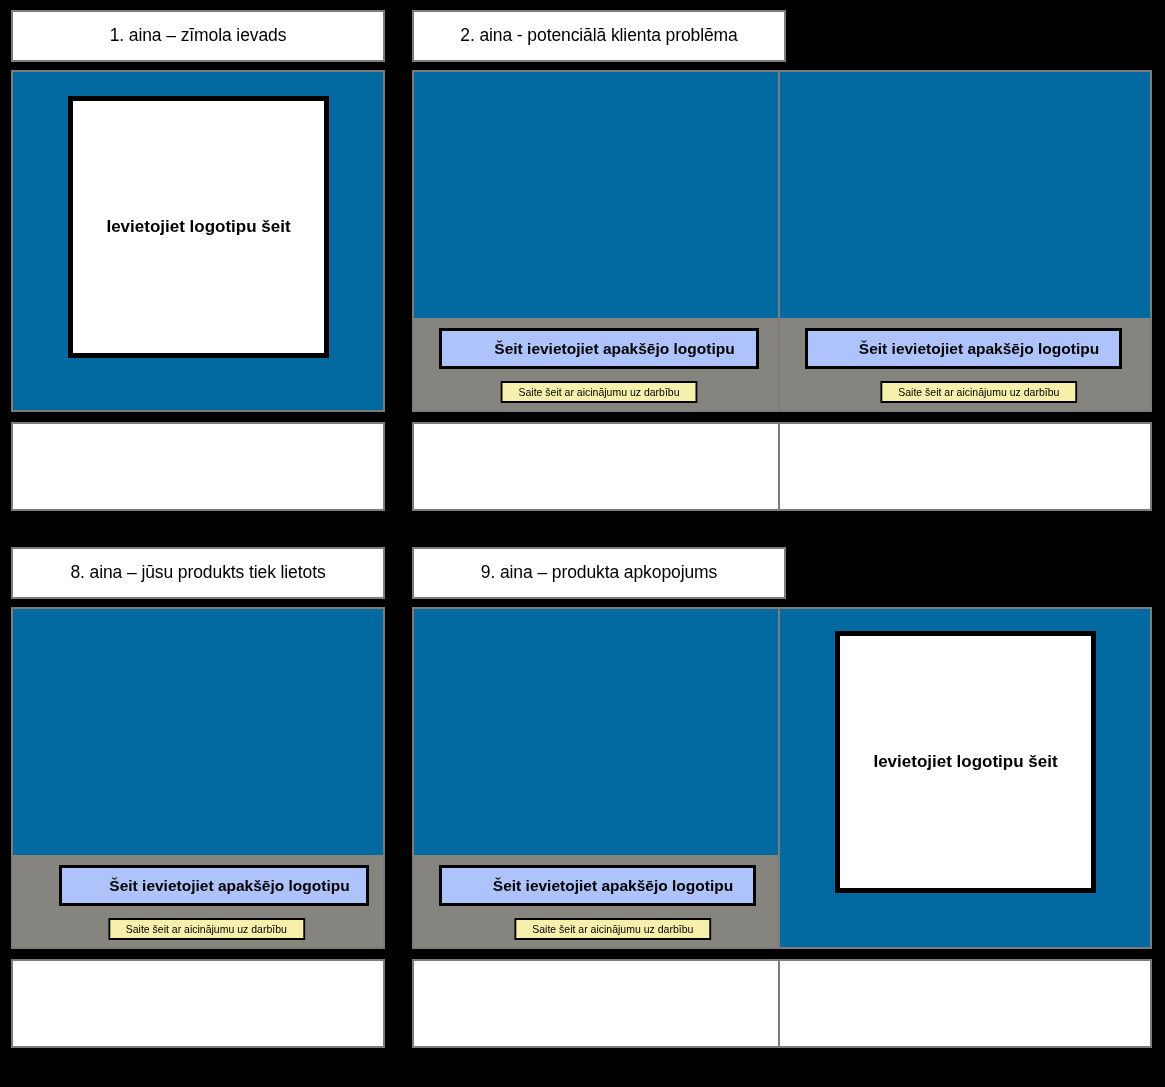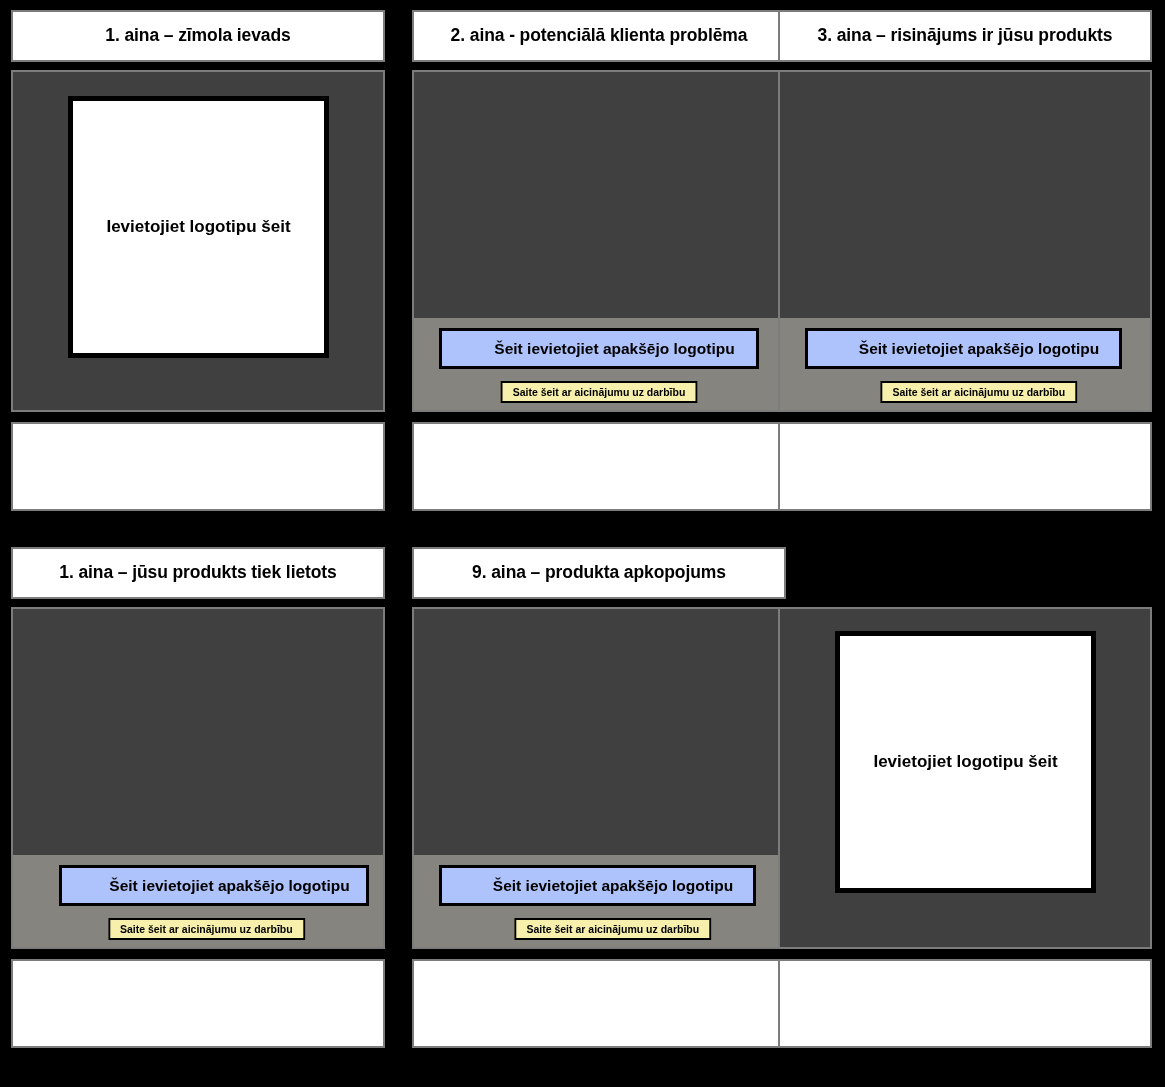--- a/index.html
+++ b/index.html
@@ -48,36 +48,36 @@
     height: 52px;
     box-sizing: border-box;
     background: #ffffff;
     border: 2px solid #7c7c7c;
     display: flex;
     align-items: center;
     justify-content: center;
   }
   .title-text {
     font-size: 17.5px;
-    font-weight: bold;
+    font-weight: normal;
     color: #000000;
     text-align: center;
     letter-spacing: -0.1px;
     line-height: 1.1;
   }
 
   
   .scene {
     position: absolute;
     top: 70px;
     left: 0;
     width: 100%;
     height: 342px;
     box-sizing: border-box;
-    background: #404040;
+    background: #0369a1;
     border: 2px solid #7c7c7c;
     overflow: hidden;
   }
 
   
   .logo-box {
     position: absolute;
     box-sizing: border-box;
     background: #ffffff;
     border: 5px solid #000000;
@@ -150,21 +150,21 @@
     display: flex;
     align-items: center;
     justify-content: center;
   }
   .footer-cta.cta-center { left: 50%; transform: translateX(-50%); width: 197px; }
   .footer-cta.cta-shift  { left: 50%; transform: translateX(-43%); width: 197px; }
   .footer-cta.cta-shift2 { left: 50%; transform: translateX(-43%); width: 197px; }
 
   .footer-cta-text {
     font-size: 10.5px;
-    font-weight: bold;
+    font-weight: normal;
     color: #000000;
     text-align: center;
     white-space: nowrap;
   }
 
   
   .caption-box {
     position: absolute;
     top: 422px;
     left: 0;
@@ -220,23 +220,20 @@
           </div>
         </div>
       </div>
 
       <div class="caption-box">
         <span class="caption-text"></span>
       </div>
     </div>
 
     <div class="cell col-3">
-      <div class="title-box">
-        <span class="title-text">3. aina – risinājums ir jūsu produkts</span>
-      </div>
 
       <div class="scene">
         <div class="scene-footer offset-right">
           <div class="footer-logo pos-shift2">
             <span class="footer-logo-text">Šeit ievietojiet apakšējo logotipu</span>
           </div>
           <div class="footer-cta cta-shift2">
             <span class="footer-cta-text">Saite šeit ar aicinājumu uz darbību</span>
           </div>
         </div>
@@ -245,21 +242,21 @@
       <div class="caption-box">
         <span class="caption-text"></span>
       </div>
     </div>
   </div>
 
   <div class="row row-2">
 
     <div class="cell col-1">
       <div class="title-box">
-        <span class="title-text">1. aina – jūsu produkts tiek lietots</span>
+        <span class="title-text">8. aina – jūsu produkts tiek lietots</span>
       </div>
 
       <div class="scene">
         <div class="scene-footer offset-left">
           <div class="footer-logo pos-shift">
             <span class="footer-logo-text">Šeit ievietojiet apakšējo logotipu</span>
           </div>
           <div class="footer-cta cta-shift">
             <span class="footer-cta-text">Saite šeit ar aicinājumu uz darbību</span>
           </div>

